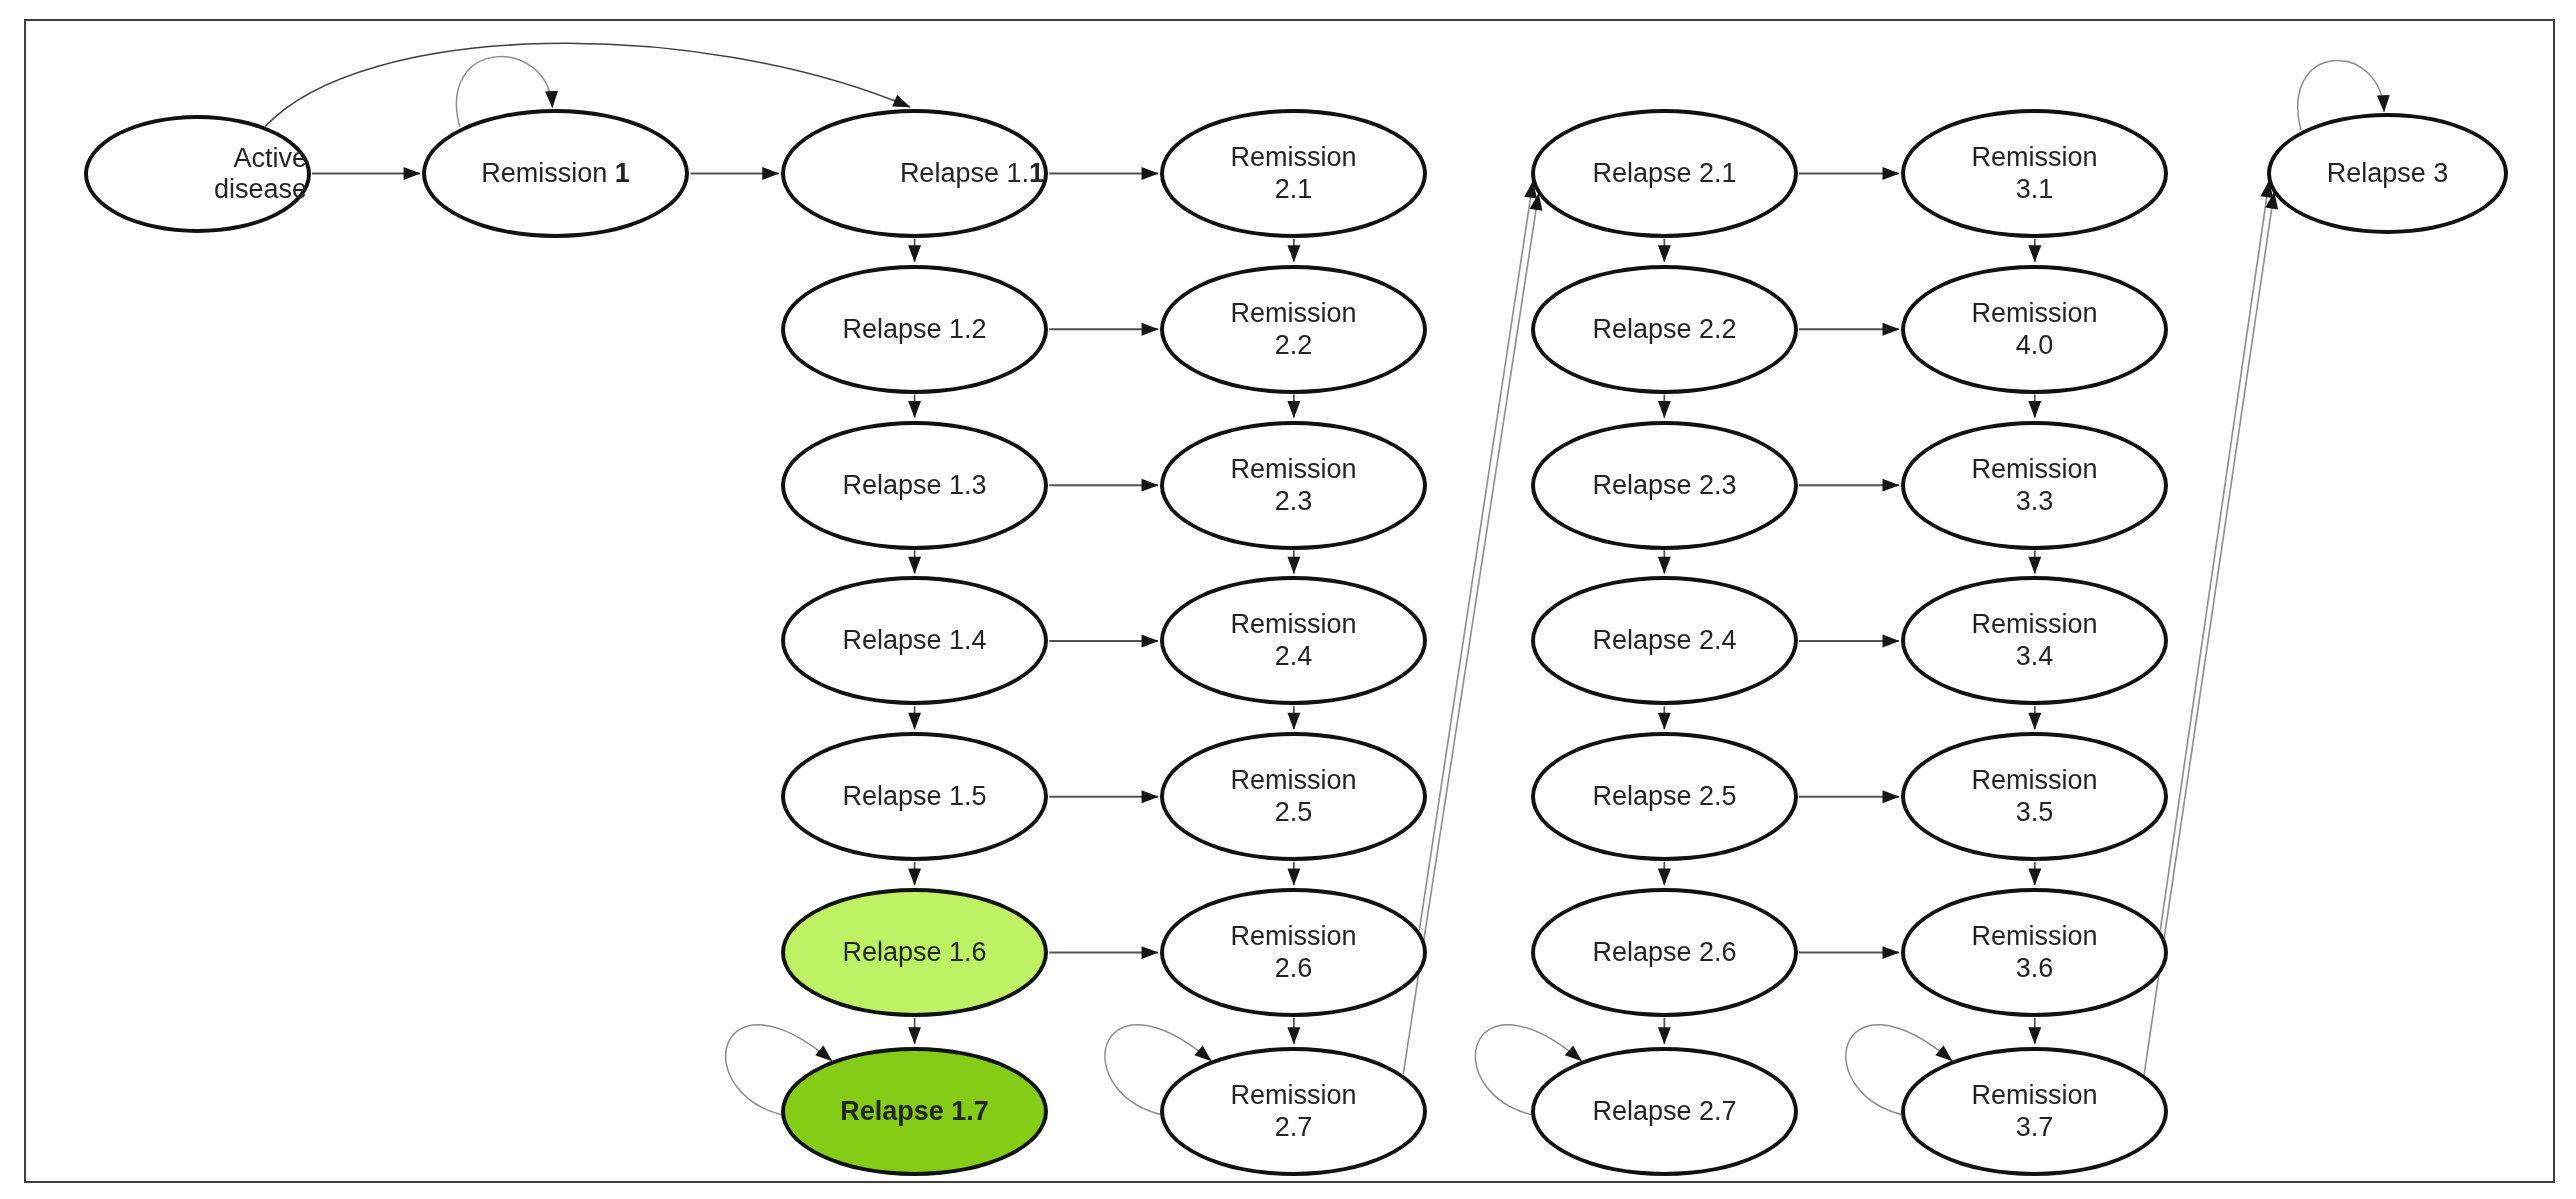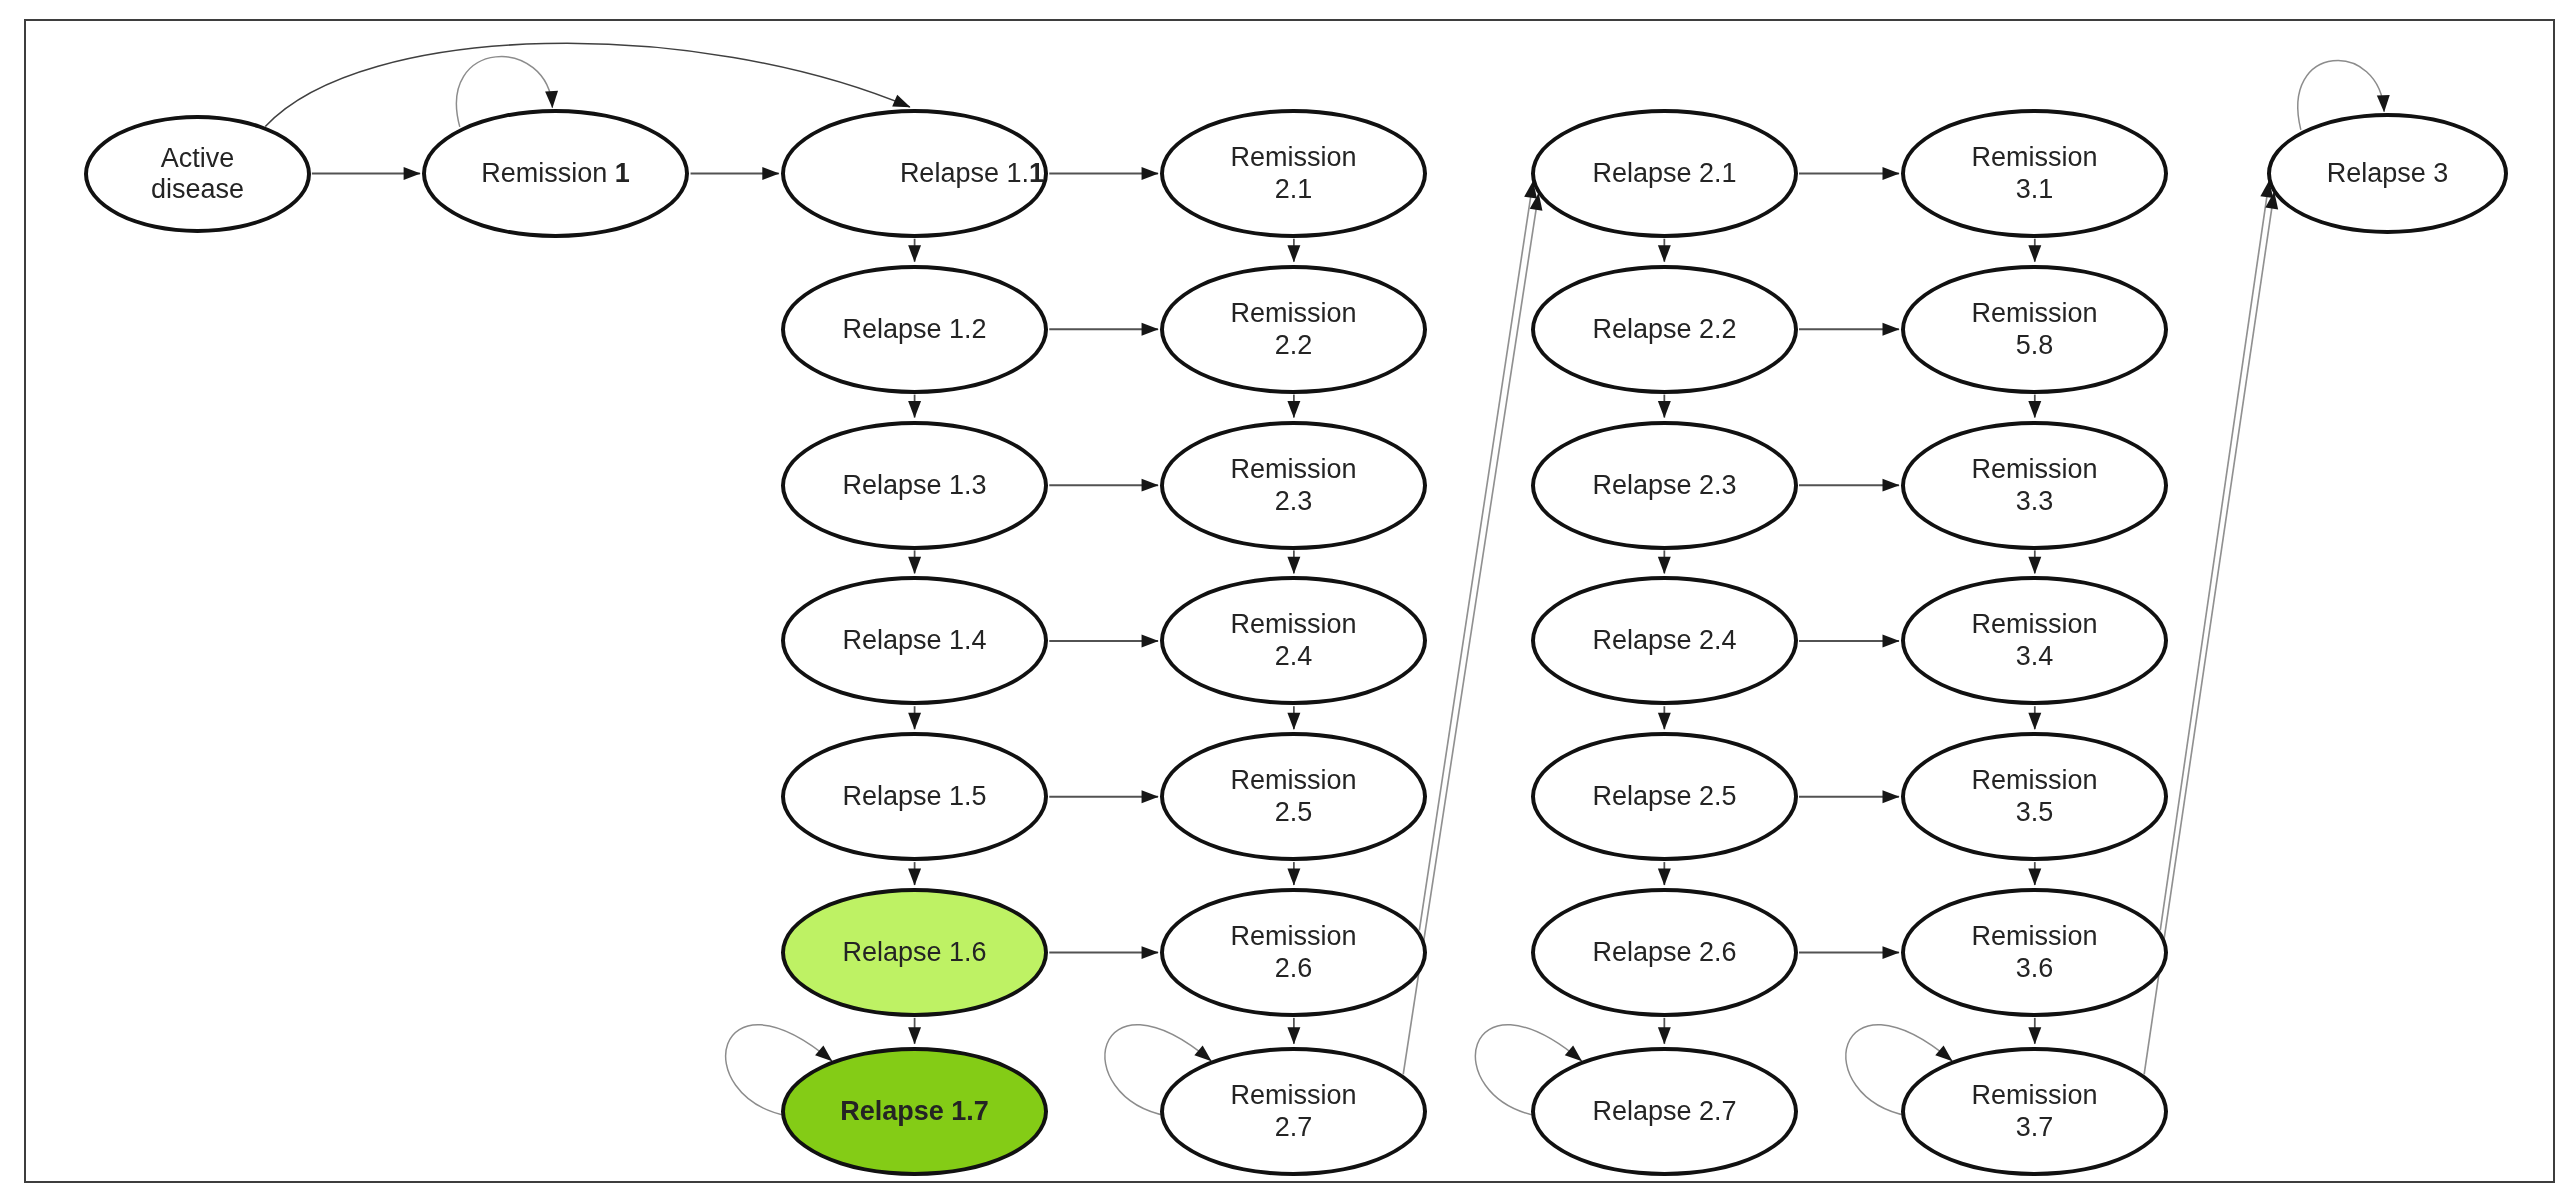--- a/index.html
+++ b/index.html
@@ -73,21 +73,21 @@
         <path d="M 1985 1898 C 1813 1865, 1858 1635, 2059.26 1804.2" fill="none" stroke="#8c8c8c" stroke-width="2.5" marker-end="url(#ah)"></path>
         <path d="M 2615 1898 C 2443 1865, 2488 1635, 2689.26 1804.2" fill="none" stroke="#8c8c8c" stroke-width="2.5" marker-end="url(#ah)"></path>
         <path d="M 3245 1898 C 3073 1865, 3118 1635, 3319.26 1804.2" fill="none" stroke="#8c8c8c" stroke-width="2.5" marker-end="url(#ah)"></path>
         <path d="M 2413.310224918401 1582.3777842341765 L 2606.69202357742 308.4056277745662" fill="none" stroke="#909090" stroke-width="2.8" marker-end="url(#ah)"></path>
         <path d="M 2385.947514053601 1826.906592001385 L 2616.110170801 328.9918693812442" fill="none" stroke="#909090" stroke-width="2.8" marker-end="url(#ah)"></path>
         <path d="M 3673.310224918401 1582.3777842341765 L 3858.528038913529 307.5525423707302" fill="none" stroke="#909090" stroke-width="2.8" marker-end="url(#ah)"></path>
         <path d="M 3645.947514053601 1826.906592001385 L 3867.0334141594935 326.8287504206196" fill="none" stroke="#909090" stroke-width="2.8" marker-end="url(#ah)"></path>
       </g>
   </svg>
   <div id="nodes">
-      <div class="node" style="left: 84px; top: 115px; width: 227px; height: 118px; background: rgb(255, 255, 255); border-color: rgb(17, 17, 17); color: rgb(36, 36, 36);">
+      <div class="node" style="left: 84px; top: 115px; width: 227px; height: 118px; background: rgb(255, 255, 255); border-color: rgb(17, 17, 17); color: rgb(36, 36, 36); align-items: flex-end;">
         <span class="l1"><span>Active</span><span class="b"></span></span>
         <span class="l2">disease</span>
       </div>
       <div class="node" style="left: 422px; top: 109px; width: 267px; height: 129px; background: rgb(255, 255, 255); border-color: rgb(17, 17, 17); color: rgb(36, 36, 36);">
         <span class="l1"><span>Remission </span><span class="b">1</span></span>
       </div>
       <div class="node" style="left: 781px; top: 109px; width: 267px; height: 129px; background: rgb(255, 255, 255); border-color: rgb(17, 17, 17); color: rgb(36, 36, 36); align-items: flex-end;">
         <span class="l1"><span>Relapse 1.</span><span class="b">1</span></span>
       </div>
       <div class="node" style="left: 781px; top: 265px; width: 267px; height: 129px; background: rgb(255, 255, 255); border-color: rgb(17, 17, 17); color: rgb(36, 36, 36);">
@@ -156,21 +156,21 @@
       </div>
       <div class="node" style="left: 1531px; top: 1047px; width: 267px; height: 129px; background: rgb(255, 255, 255); border-color: rgb(17, 17, 17); color: rgb(36, 36, 36);">
         <span class="l1"><span>Relapse 2.7</span><span class="b"></span></span>
       </div>
       <div class="node" style="left: 1901px; top: 109px; width: 267px; height: 129px; background: rgb(255, 255, 255); border-color: rgb(17, 17, 17); color: rgb(36, 36, 36);">
         <span class="l1"><span>Remission</span><span class="b"></span></span>
         <span class="l2">3.1</span>
       </div>
       <div class="node" style="left: 1901px; top: 265px; width: 267px; height: 129px; background: rgb(255, 255, 255); border-color: rgb(17, 17, 17); color: rgb(36, 36, 36);">
         <span class="l1"><span>Remission</span><span class="b"></span></span>
-        <span class="l2">5.8</span>
+        <span class="l2">4.0</span>
       </div>
       <div class="node" style="left: 1901px; top: 421px; width: 267px; height: 129px; background: rgb(255, 255, 255); border-color: rgb(17, 17, 17); color: rgb(36, 36, 36);">
         <span class="l1"><span>Remission</span><span class="b"></span></span>
         <span class="l2">3.3</span>
       </div>
       <div class="node" style="left: 1901px; top: 576px; width: 267px; height: 129px; background: rgb(255, 255, 255); border-color: rgb(17, 17, 17); color: rgb(36, 36, 36);">
         <span class="l1"><span>Remission</span><span class="b"></span></span>
         <span class="l2">3.4</span>
       </div>
       <div class="node" style="left: 1901px; top: 732px; width: 267px; height: 129px; background: rgb(255, 255, 255); border-color: rgb(17, 17, 17); color: rgb(36, 36, 36);">

